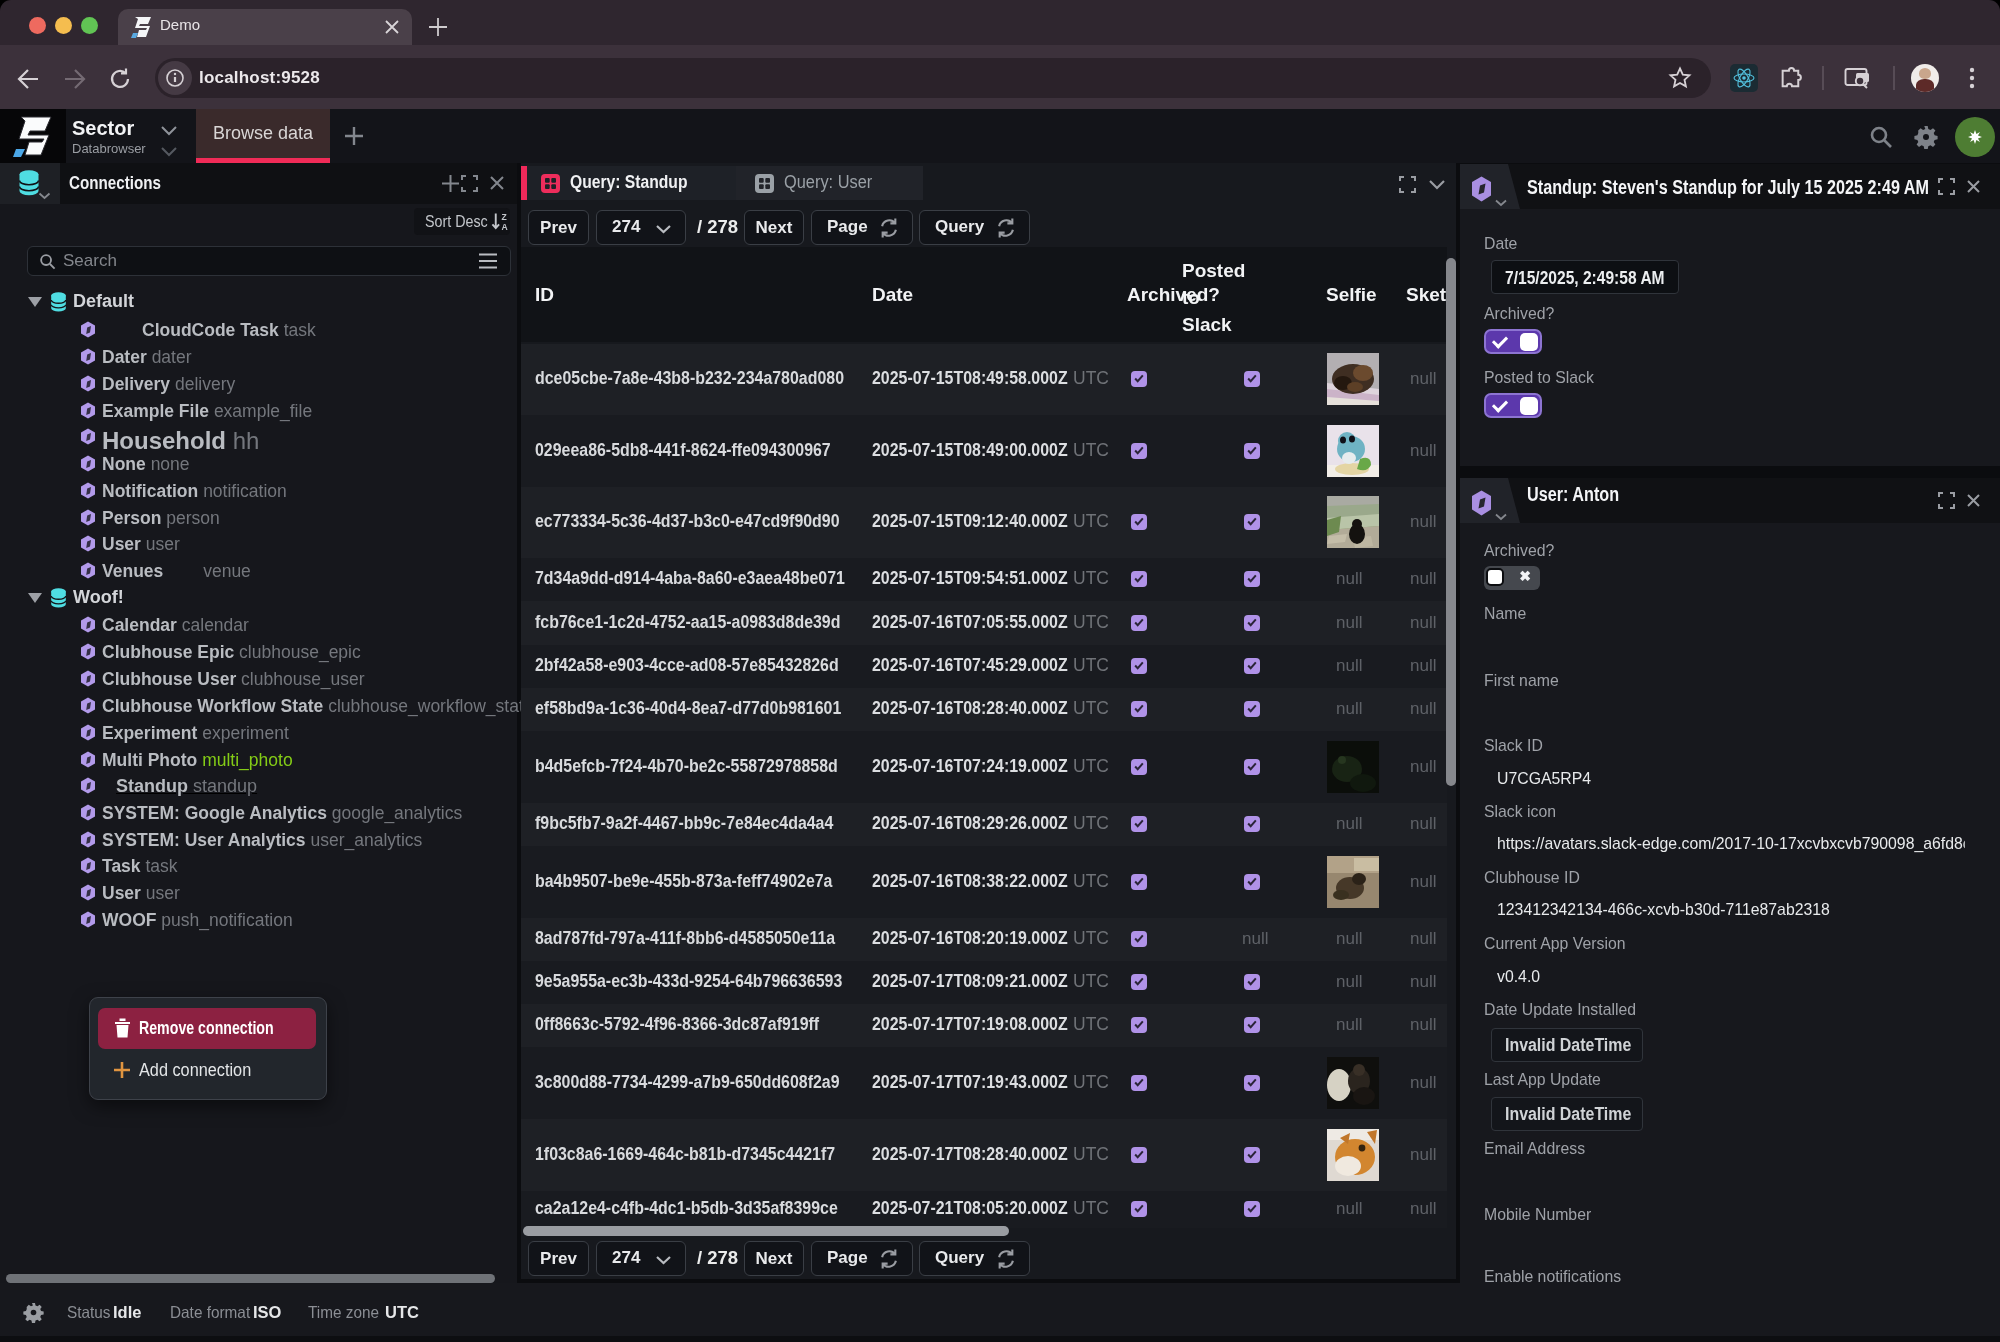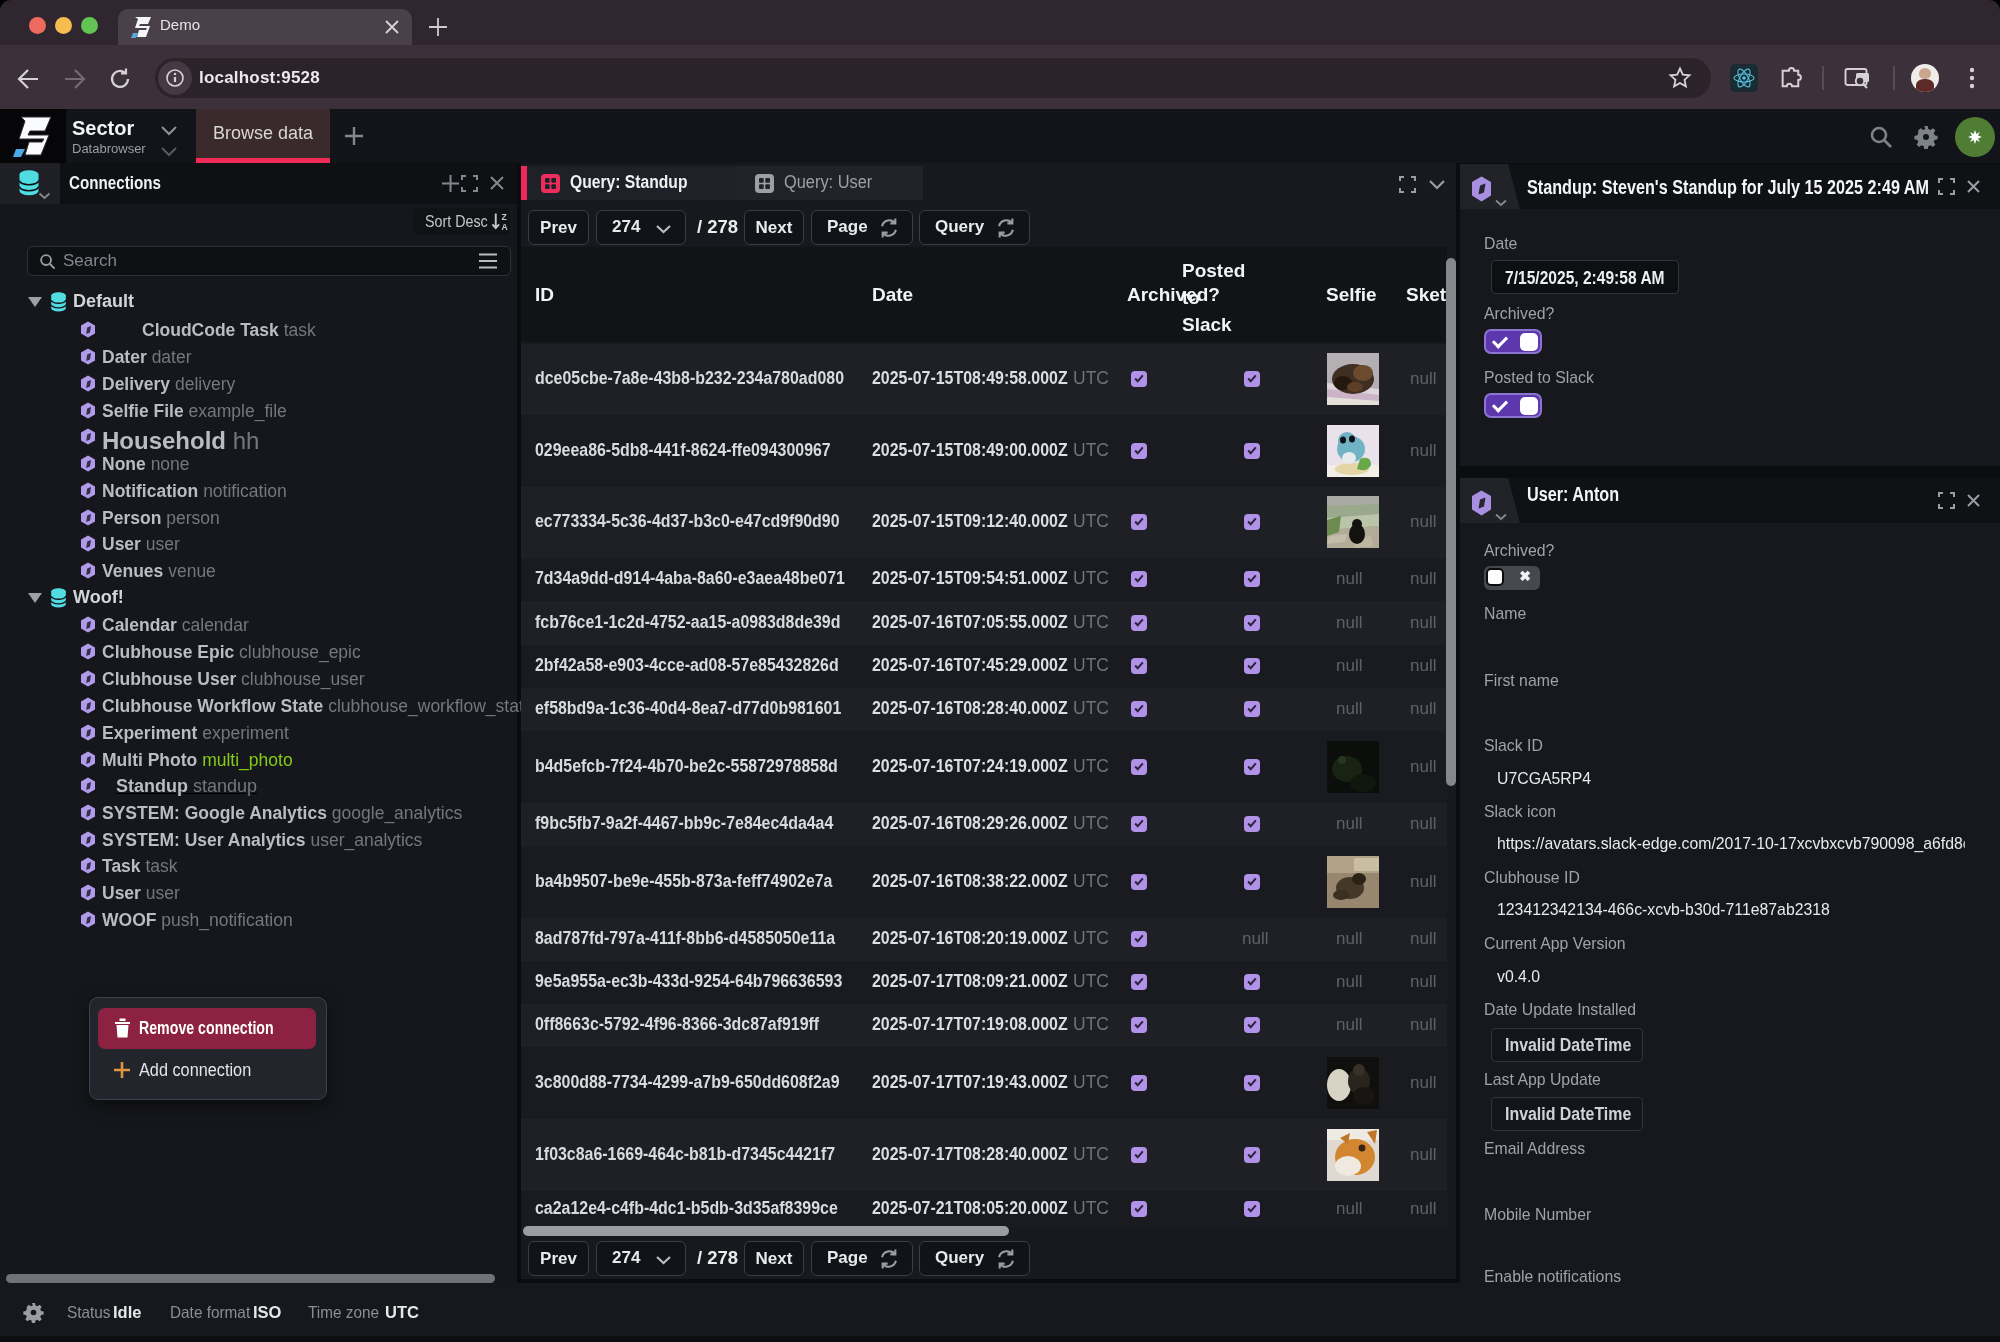--- a/index.html
+++ b/index.html
@@ -234,21 +234,21 @@
   <div class="abs" style="left:102px; top:347px; font-size:17.5px; white-space:nowrap;"><span style="color:#b9bcc1; font-weight:bold;">Dater</span> <span style="color:#74777d;">dater</span></div>
   <svg class="abs" style="left:80px; top:375px;" width="16" height="17" viewBox="0 0 16 17">
     <polygon points="8,0.5 15,4.5 15,12.5 8,16.5 1,12.5 1,4.5" fill="#b29aea"></polygon>
     <polygon points="7.2,6.5 11,5 10,11.5 6.2,13" fill="#342f45"></polygon>
   </svg>
   <div class="abs" style="left:102px; top:374px; font-size:17.5px; white-space:nowrap;"><span style="color:#b9bcc1; font-weight:bold;">Delivery</span> <span style="color:#74777d;">delivery</span></div>
   <svg class="abs" style="left:80px; top:402px;" width="16" height="17" viewBox="0 0 16 17">
     <polygon points="8,0.5 15,4.5 15,12.5 8,16.5 1,12.5 1,4.5" fill="#b29aea"></polygon>
     <polygon points="7.2,6.5 11,5 10,11.5 6.2,13" fill="#342f45"></polygon>
   </svg>
-  <div class="abs" style="left:102px; top:401px; font-size:17.5px; white-space:nowrap;"><span style="color:#b9bcc1; font-weight:bold;">Selfie File</span> <span style="color:#74777d;">example_file</span></div>
+  <div class="abs" style="left:102px; top:401px; font-size:17.5px; white-space:nowrap;"><span style="color:#b9bcc1; font-weight:bold;">Example File</span> <span style="color:#74777d;">example_file</span></div>
   <svg class="abs" style="left:80px; top:428px;" width="16" height="17" viewBox="0 0 16 17">
     <polygon points="8,0.5 15,4.5 15,12.5 8,16.5 1,12.5 1,4.5" fill="#b29aea"></polygon>
     <polygon points="7.2,6.5 11,5 10,11.5 6.2,13" fill="#342f45"></polygon>
   </svg>
   <div class="abs" style="left:102px; top:427px; font-size:24px; white-space:nowrap;"><span style="color:#b9bcc1; font-weight:bold;">Household</span> <span style="color:#74777d;">hh</span></div>
   <svg class="abs" style="left:80px; top:455px;" width="16" height="17" viewBox="0 0 16 17">
     <polygon points="8,0.5 15,4.5 15,12.5 8,16.5 1,12.5 1,4.5" fill="#b29aea"></polygon>
     <polygon points="7.2,6.5 11,5 10,11.5 6.2,13" fill="#342f45"></polygon>
   </svg>
   <div class="abs" style="left:102px; top:454px; font-size:17.5px; white-space:nowrap;"><span style="color:#b9bcc1; font-weight:bold;">None</span> <span style="color:#74777d;">none</span></div>
@@ -264,21 +264,21 @@
   <div class="abs" style="left:102px; top:508px; font-size:17.5px; white-space:nowrap;"><span style="color:#b9bcc1; font-weight:bold;">Person</span> <span style="color:#74777d;">person</span></div>
   <svg class="abs" style="left:80px; top:535px;" width="16" height="17" viewBox="0 0 16 17">
     <polygon points="8,0.5 15,4.5 15,12.5 8,16.5 1,12.5 1,4.5" fill="#b29aea"></polygon>
     <polygon points="7.2,6.5 11,5 10,11.5 6.2,13" fill="#342f45"></polygon>
   </svg>
   <div class="abs" style="left:102px; top:534px; font-size:17.5px; white-space:nowrap;"><span style="color:#b9bcc1; font-weight:bold;">User</span> <span style="color:#74777d;">user</span></div>
   <svg class="abs" style="left:80px; top:562px;" width="16" height="17" viewBox="0 0 16 17">
     <polygon points="8,0.5 15,4.5 15,12.5 8,16.5 1,12.5 1,4.5" fill="#b29aea"></polygon>
     <polygon points="7.2,6.5 11,5 10,11.5 6.2,13" fill="#342f45"></polygon>
   </svg>
-  <div class="abs" style="left:102px; top:561px; font-size:17.5px; white-space:nowrap;"><span style="color:#b9bcc1; font-weight:bold;">Venues</span> <span style="color:#74777d;">venue</span></div>
+  <div class="abs" style="left:102px; top:561px; font-size:17.5px; white-space:nowrap;"><span style="color:#b9bcc1; font-weight:bold;">Venues</span> <span style="color:#74777d;margin-left:35px;">venue</span></div>
   <svg class="abs" style="left:28px; top:593px;" width="14" height="10" viewBox="0 0 14 10">
     <polygon points="0,0 14,0 7,10" fill="#9da0a6"></polygon>
   </svg>
   <svg class="abs" style="left:50px; top:588px;" width="17" height="20" viewBox="0 0 22 26">
     <path d="M1.5 4.5 L1.5 21 A9.5 4.2 0 0 0 20.5 21 L20.5 4.5 Z" fill="#4fdde2"></path>
     <ellipse cx="11" cy="4.5" rx="9.5" ry="4.2" fill="#4fdde2"></ellipse>
     <path d="M1.5 10.5 A9.5 4.2 0 0 0 20.5 10.5 M1.5 16.5 A9.5 4.2 0 0 0 20.5 16.5" fill="none" stroke="#15161a" stroke-width="1.8"></path>
   </svg>
   <div class="abs" style="left:73px; top:587px; color:#d3d5d9; font-size:18px; font-weight:bold;">Woof!</div>
   <svg class="abs" style="left:80px; top:616px;" width="16" height="17" viewBox="0 0 16 17">

